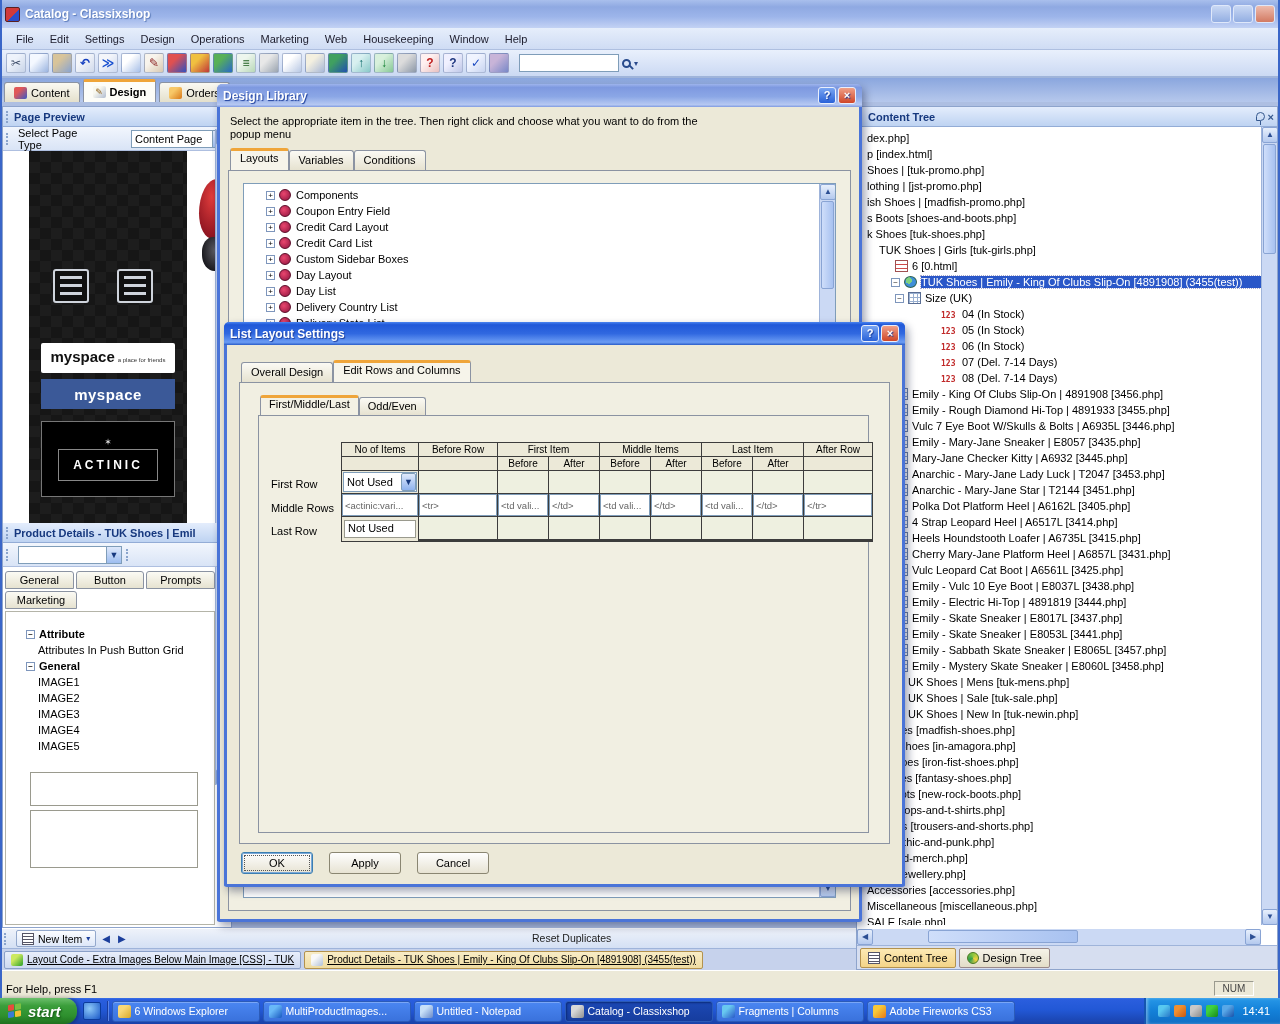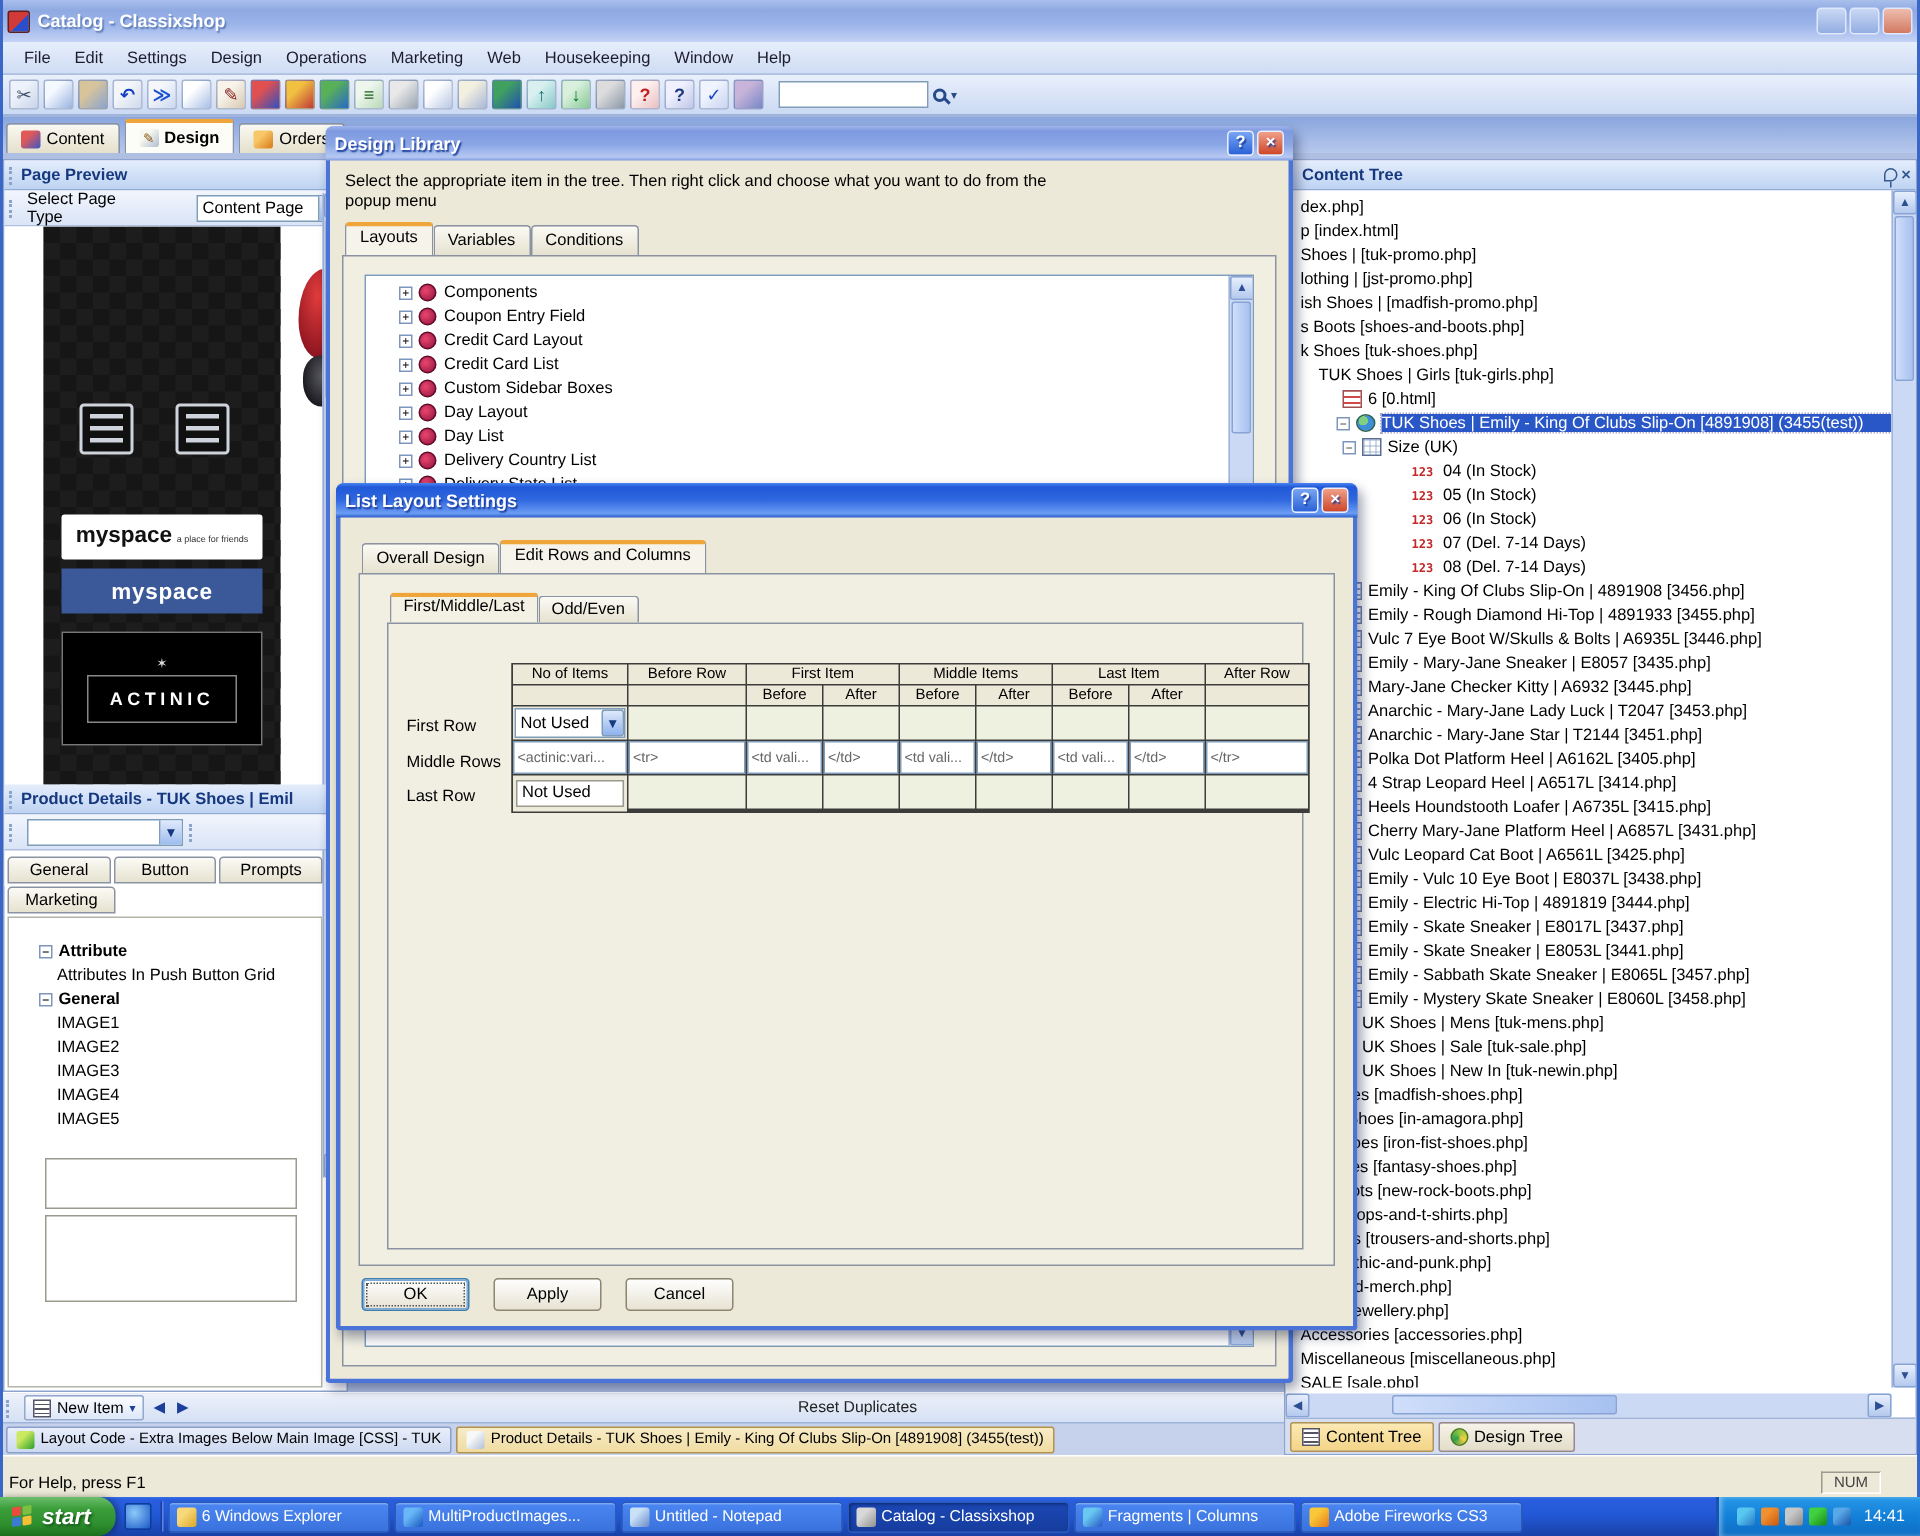--- a/index.html
+++ b/index.html
@@ -145,21 +145,21 @@
   .nplain{background:#fff;border:1px solid #9a9a8e;height:18px;margin:2px 0;font-size:11px;padding:1px 3px;width:72px;}
   #ll-btns{position:absolute;left:14px;top:530px;display:flex;gap:16px;}
   .dlgbtn{width:72px;height:22px;background:linear-gradient(#fefefe,#e7e3d3);border:1px solid #8a8672;border-radius:3px;font-size:11px;text-align:center;line-height:20px;}
   .dlgbtn.focus{border:1px solid #3c7fb1;box-shadow:0 0 0 1px #7aa8d8 inset;outline:1px dotted #555;outline-offset:-4px;}
 
   
   #toolrow{left:0;top:928px;width:856px;height:20px;background:linear-gradient(#eef2fa,#d4e0f4);border-top:1px solid #fff;display:flex;align-items:center;padding-left:4px;gap:4px;z-index:2;}
   .newitembtn{height:17px;display:flex;align-items:center;gap:4px;border:1px solid #93a8cc;border-radius:2px;background:linear-gradient(#fbfcff,#dde7f8);padding:0 5px;font-size:10.5px;}
   .navarr{color:#1c3f9c;font-size:10px;padding:0 2px;}
   #resetdup{position:absolute;left:484px;top:3px;font-size:10.5px;color:#222;margin-left:48px;}
-  #mditabs{left:0;top:948px;width:856px;height:22px;background:#c6d2ec;border-top:1px solid #9fb4da;display:flex;align-items:center;gap:3px;padding:0 4px;z-index:2;}
+  #mditabs{left:0;top:948px;width:856px;height:22px;background:#c6d2ec;border-top:1px solid #9fb4da;display:flex;align-items:center;gap:3px;padding:0 4px;z-index:2;text-decoration:underline;}
   .mditab{height:18px;display:flex;align-items:center;gap:4px;border:1px solid #8aa0c8;border-radius:2px;background:linear-gradient(#e8eefb,#cdd9f0);padding:0 6px;font-size:10px;white-space:nowrap;overflow:hidden;}
   .mditab.active{background:linear-gradient(#f8ecc6,#efdca2);border-color:#b3924e;}
   .mditab .mdico{width:12px;height:12px;flex:none;border-radius:2px;}
   #statusbar{left:0;top:970px;width:1280px;height:28px;background:#ece9d8;border-top:1px solid #fff;z-index:1;}
   #statustext{position:absolute;left:6px;top:12px;font-size:11px;}
   #numbox{position:absolute;right:26px;top:10px;width:40px;height:15px;border:1px solid;border-color:#9a9a8e #fff #fff #9a9a8e;text-align:center;font-size:10px;line-height:13px;color:#444;}
 
   
   #taskbar{left:0;top:998px;width:1280px;height:26px;background:linear-gradient(180deg,#3a70e8 0%,#2a5ede 6%,#2258d6 45%,#1941a8 100%);display:flex;align-items:center;z-index:5;}
   #startbtn{height:26px;padding:0 16px 0 8px;border-radius:0 12px 12px 0;background:linear-gradient(180deg,#6cbf6c 0%,#3b9e3b 30%,#2d8f2d 70%,#1e701e 100%);display:flex;align-items:center;gap:5px;color:#fff;font-weight:bold;font-style:italic;font-size:15px;text-shadow:1px 1px 2px #145214;box-shadow:2px 0 4px rgba(0,0,0,.35);}

